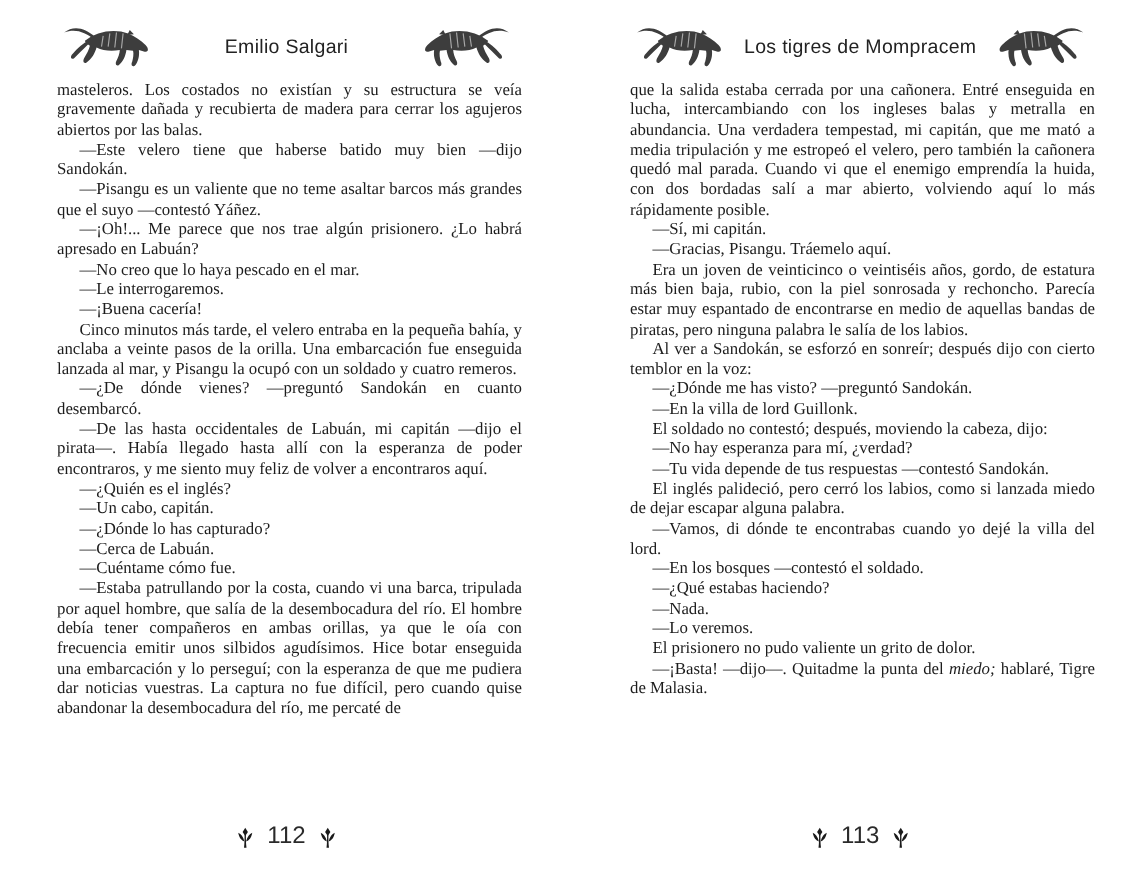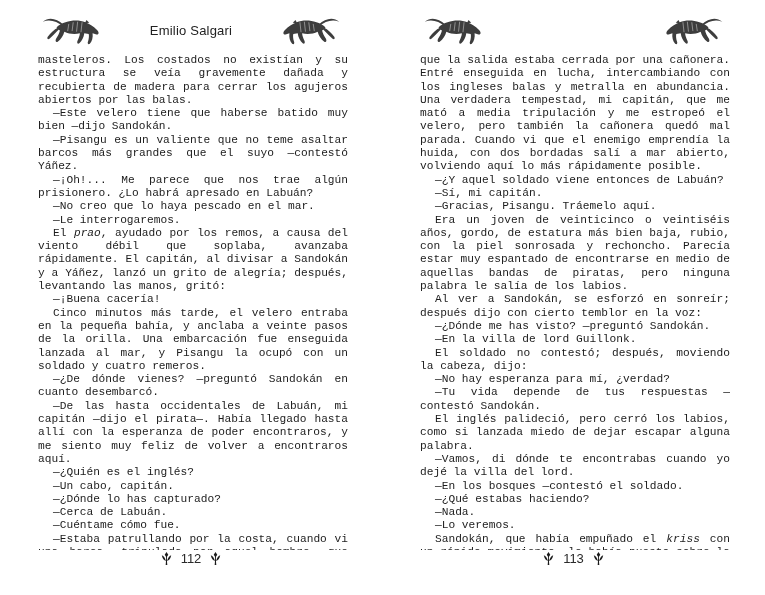--- a/index.html
+++ b/index.html
@@ -28,31 +28,31 @@
   .tiger { width: 62px; height: 34px; flex: 0 0 auto; }
   .tiger.mirrored { transform: scaleX(-1); }
 
   .text-block {
     position: absolute; top: 54px; left: 38px;
     width: 310px; height: 496px; overflow: hidden;
     font-size: 11.2px; line-height: 13.3px;
     text-align: justify;
     hyphens: auto; -webkit-hyphens: auto;
   }
-  .text-block p { margin: 0; font-family: Liberation Mono, monospace; }
+  .text-block p { margin: 0; }
   .text-block p.indent { text-indent: 15px; }
   .italic { font-style: italic; }
 
   .page-footer {
     position: absolute; top: 548px; left: 0; right: 0; height: 20px;
     display: flex; align-items: center; justify-content: center; gap: 9px;
   }
   .page-number {
     font-family: "Liberation Sans", sans-serif;
-    font-size: 13px; color: #2a2a2a;
+    font-size: 16px; color: #2a2a2a;
   }
   .fleuron { width: 11px; height: 15px; flex: 0 0 auto; }
 </style>
 </head>
 <body>
 
 <svg width="0" height="0" style="position:absolute">
   <defs>
     <g id="tiger-def">
       <path d="M42 23 C30 13 18 9 5 14 C16 5 30 8 42 19 Z" fill="#3d3d3d"></path>
@@ -82,21 +82,20 @@
           <use href="#tiger-def"></use>
         </svg>
     </header>
     <div class="text-block" id="left-text">
         <p><span>masteleros. Los costados no existían y su estructura se veía gravemente dañada y recubierta de madera para cerrar los agujeros abiertos por las balas.</span></p>
         <p class="indent"><span>—Este velero tiene que haberse batido muy bien —dijo Sandokán.</span></p>
         <p class="indent"><span>—Pisangu es un valiente que no teme asaltar barcos más grandes que el suyo —contestó Yáñez.</span></p>
         <p class="indent"><span>—¡Oh!... Me parece que nos trae algún prisionero. ¿Lo habrá apresado en Labuán?</span></p>
         <p class="indent"><span>—No creo que lo haya pescado en el mar.</span></p>
         <p class="indent"><span>—Le interrogaremos.</span></p>
-        <p class="indent"><span>El </span><span class="italic">prao</span><span>, ayudado por los remos, a causa del viento débil que soplaba, avanzaba rápidamente. El capitán, al divisar a Sandokán y a Yáñez, lanzó un grito de alegría; después, levantando las manos, gritó:</span></p>
         <p class="indent"><span>—¡Buena cacería!</span></p>
         <p class="indent"><span>Cinco minutos más tarde, el velero entraba en la pequeña bahía, y anclaba a veinte pasos de la orilla. Una embarcación fue enseguida lanzada al mar, y Pisangu la ocupó con un soldado y cuatro remeros.</span></p>
         <p class="indent"><span>—¿De dónde vienes? —preguntó Sandokán en cuanto desembarcó.</span></p>
         <p class="indent"><span>—De las hasta occidentales de Labuán, mi capitán —dijo el pirata—. Había llegado hasta allí con la esperanza de poder encontraros, y me siento muy feliz de volver a encontraros aquí.</span></p>
         <p class="indent"><span>—¿Quién es el inglés?</span></p>
         <p class="indent"><span>—Un cabo, capitán.</span></p>
         <p class="indent"><span>—¿Dónde lo has capturado?</span></p>
         <p class="indent"><span>—Cerca de Labuán.</span></p>
         <p class="indent"><span>—Cuéntame cómo fue.</span></p>
         <p class="indent"><span>—Estaba patrullando por la costa, cuando vi una barca, tripulada por aquel hombre, que salía de la desembocadura del río. El hombre debía tener compañeros en ambas orillas, ya que le oía con frecuencia emitir unos silbidos agudísimos. Hice botar enseguida una embarcación y lo perseguí; con la esperanza de que me pudiera dar noticias vuestras. La captura no fue difícil, pero cuando quise abandonar la desembocadura del río, me percaté de</span></p>
@@ -110,43 +109,42 @@
           <use href="#fleuron-def"></use>
         </svg>
     </footer>
   </section>
 
   <section class="page right">
     <header class="page-header">
       <svg class="tiger" viewBox="0 0 112 58">
           <use href="#tiger-def"></use>
         </svg>
+      <div class="running-title">Los tigres de Mompracem</div>
       <svg class="tiger mirrored" viewBox="0 0 112 58">
           <use href="#tiger-def"></use>
         </svg>
     </header>
     <div class="text-block" id="right-text">
         <p><span>que la salida estaba cerrada por una cañonera. Entré enseguida en lucha, intercambiando con los ingleses balas y metralla en abundancia. Una verdadera tempestad, mi capitán, que me mató a media tripulación y me estropeó el velero, pero también la cañonera quedó mal parada. Cuando vi que el enemigo emprendía la huida, con dos bordadas salí a mar abierto, volviendo aquí lo más rápidamente posible.</span></p>
-        <p class="indent"><span>—¿Y aquel soldado viene entonces de Labuán?</span></p>
         <p class="indent"><span>—Sí, mi capitán.</span></p>
         <p class="indent"><span>—Gracias, Pisangu. Tráemelo aquí.</span></p>
         <p class="indent"><span>Era un joven de veinticinco o veintiséis años, gordo, de estatura más bien baja, rubio, con la piel sonrosada y rechoncho. Parecía estar muy espantado de encontrarse en medio de aquellas bandas de piratas, pero ninguna palabra le salía de los labios.</span></p>
         <p class="indent"><span>Al ver a Sandokán, se esforzó en sonreír; después dijo con cierto temblor en la voz:</span></p>
         <p class="indent"><span>—¿Dónde me has visto? —preguntó Sandokán.</span></p>
         <p class="indent"><span>—En la villa de lord Guillonk.</span></p>
         <p class="indent"><span>El soldado no contestó; después, moviendo la cabeza, dijo:</span></p>
         <p class="indent"><span>—No hay esperanza para mí, ¿verdad?</span></p>
         <p class="indent"><span>—Tu vida depende de tus respuestas —contestó Sandokán.</span></p>
         <p class="indent"><span>El inglés palideció, pero cerró los labios, como si lanzada miedo de dejar escapar alguna palabra.</span></p>
         <p class="indent"><span>—Vamos, di dónde te encontrabas cuando yo dejé la villa del lord.</span></p>
         <p class="indent"><span>—En los bosques —contestó el soldado.</span></p>
         <p class="indent"><span>—¿Qué estabas haciendo?</span></p>
         <p class="indent"><span>—Nada.</span></p>
         <p class="indent"><span>—Lo veremos.</span></p>
-        <p class="indent"><span>Sandokán, que había empuñado el </span><span class="italic">kriss</span><span> con un rápido movimiento, lo había puesto sobre la garganta del soldado, haciéndole brotar unas gotas de sangre.</span></p>
         <p class="indent"><span>El prisionero no pudo valiente un grito de dolor.</span></p>
         <p class="indent"><span>—¡Basta! —dijo—. Quitadme la punta del </span><span class="italic">miedo;</span><span> hablaré, Tigre de Malasia.</span></p>
       </div>
     <footer class="page-footer">
       <svg class="fleuron" viewBox="0 0 20 26">
           <use href="#fleuron-def"></use>
         </svg>
       <span class="page-number">113</span>
       <svg class="fleuron" viewBox="0 0 20 26">
           <use href="#fleuron-def"></use>

